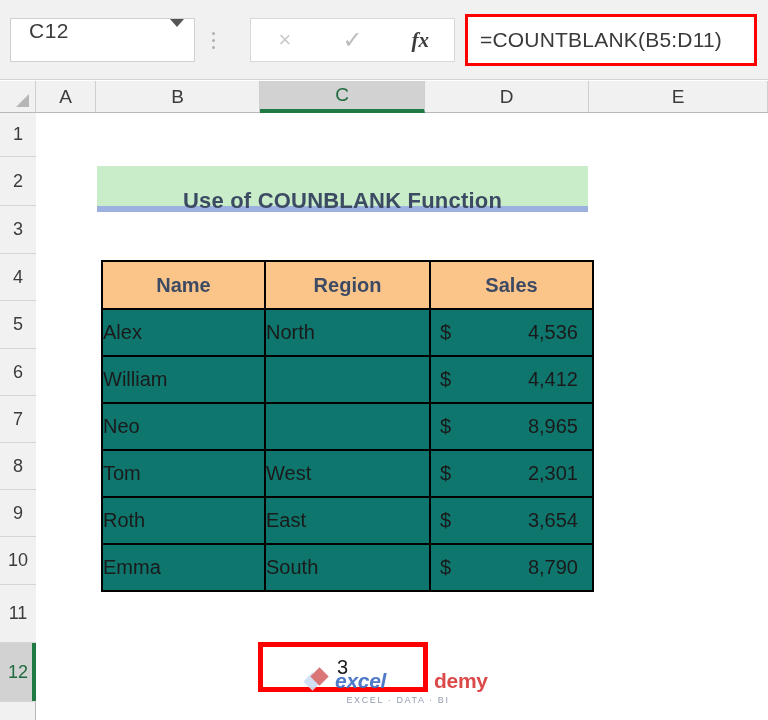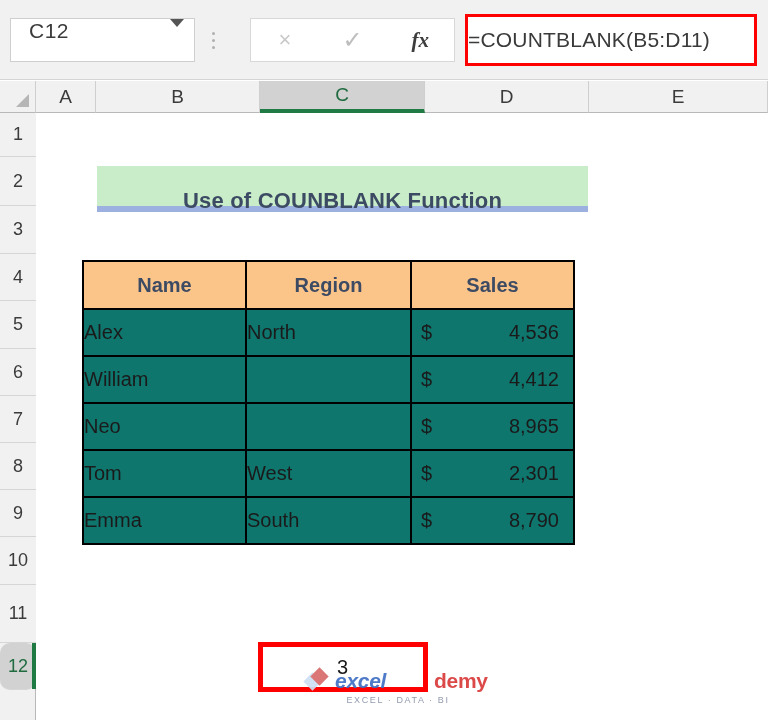--- a/index.html
+++ b/index.html
@@ -106,20 +106,21 @@
     left: 465px; top: 14px;
     width: 292px; height: 52px;
     border: 3px solid #ff0000;
     box-sizing: border-box;
     background: #ffffff;
   }
   .formula-input {
     width: 100%; height: 100%;
     display: flex;
     align-items: center;
+    padding-left: 12px;
     box-sizing: border-box;
     font-size: 21px;
     color: #3a3a3a;
     letter-spacing: 0.2px;
     white-space: nowrap;
   }
 
   
   .col-header-row {
     position: absolute;
@@ -220,21 +221,21 @@
     font-size: 22px;
     font-weight: bold;
     color: #3c4a63;
     letter-spacing: 0.2px;
     margin-top: 30px;
   }
 
   
   .data-table {
     position: absolute;
-    left: 82px; top: 260px;
+    left: 101px; top: 260px;
     border-collapse: collapse;
     table-layout: fixed;
     border-radius: 15px;
   }
   .data-table td, .data-table th {
     border: 2px solid #000000;
     box-sizing: border-box;
     padding: 0;
   }
   .col-name  { width: 163px; }
@@ -382,21 +383,21 @@
       <div class="row-head" style="top:44px;  height:49px;">2</div>
       <div class="row-head" style="top:93px;  height:48px;">3</div>
       <div class="row-head" style="top:141px; height:47px;">4</div>
       <div class="row-head" style="top:188px; height:48px;">5</div>
       <div class="row-head" style="top:236px; height:47px;">6</div>
       <div class="row-head" style="top:283px; height:47px;">7</div>
       <div class="row-head" style="top:330px; height:47px;">8</div>
       <div class="row-head" style="top:377px; height:47px;">9</div>
       <div class="row-head" style="top:424px; height:48px;">10</div>
       <div class="row-head" style="top:472px; height:58px;">11</div>
-      <div class="row-head selected" style="top:530px; height:47px;border-radius:10px;">12</div>
+      <div class="row-head selected" style="top:530px; height:59px;">12</div>
     </div>
 
   </div>
 
   <div class="title-banner">
     <span class="title-banner-text">Use of COUNBLANK Function</span>
   </div>
 
   <table class="data-table">
     <colgroup>
@@ -442,20 +443,30 @@
           </div>
         </td>
       </tr>
       <tr>
         <td class="body-cell">Tom</td>
         <td class="body-cell">West</td>
         <td class="body-cell empty">
           <div class="money">
             <span>$</span>
             <span>2,301</span>
+          </div>
+        </td>
+      </tr>
+      <tr>
+        <td class="body-cell">Roth</td>
+        <td class="body-cell">East</td>
+        <td class="body-cell empty">
+          <div class="money">
+            <span>$</span>
+            <span>3,654</span>
           </div>
         </td>
       </tr>
       <tr>
         <td class="body-cell">Emma</td>
         <td class="body-cell">South</td>
         <td class="body-cell empty">
           <div class="money">
             <span>$</span>
             <span>8,790</span>

